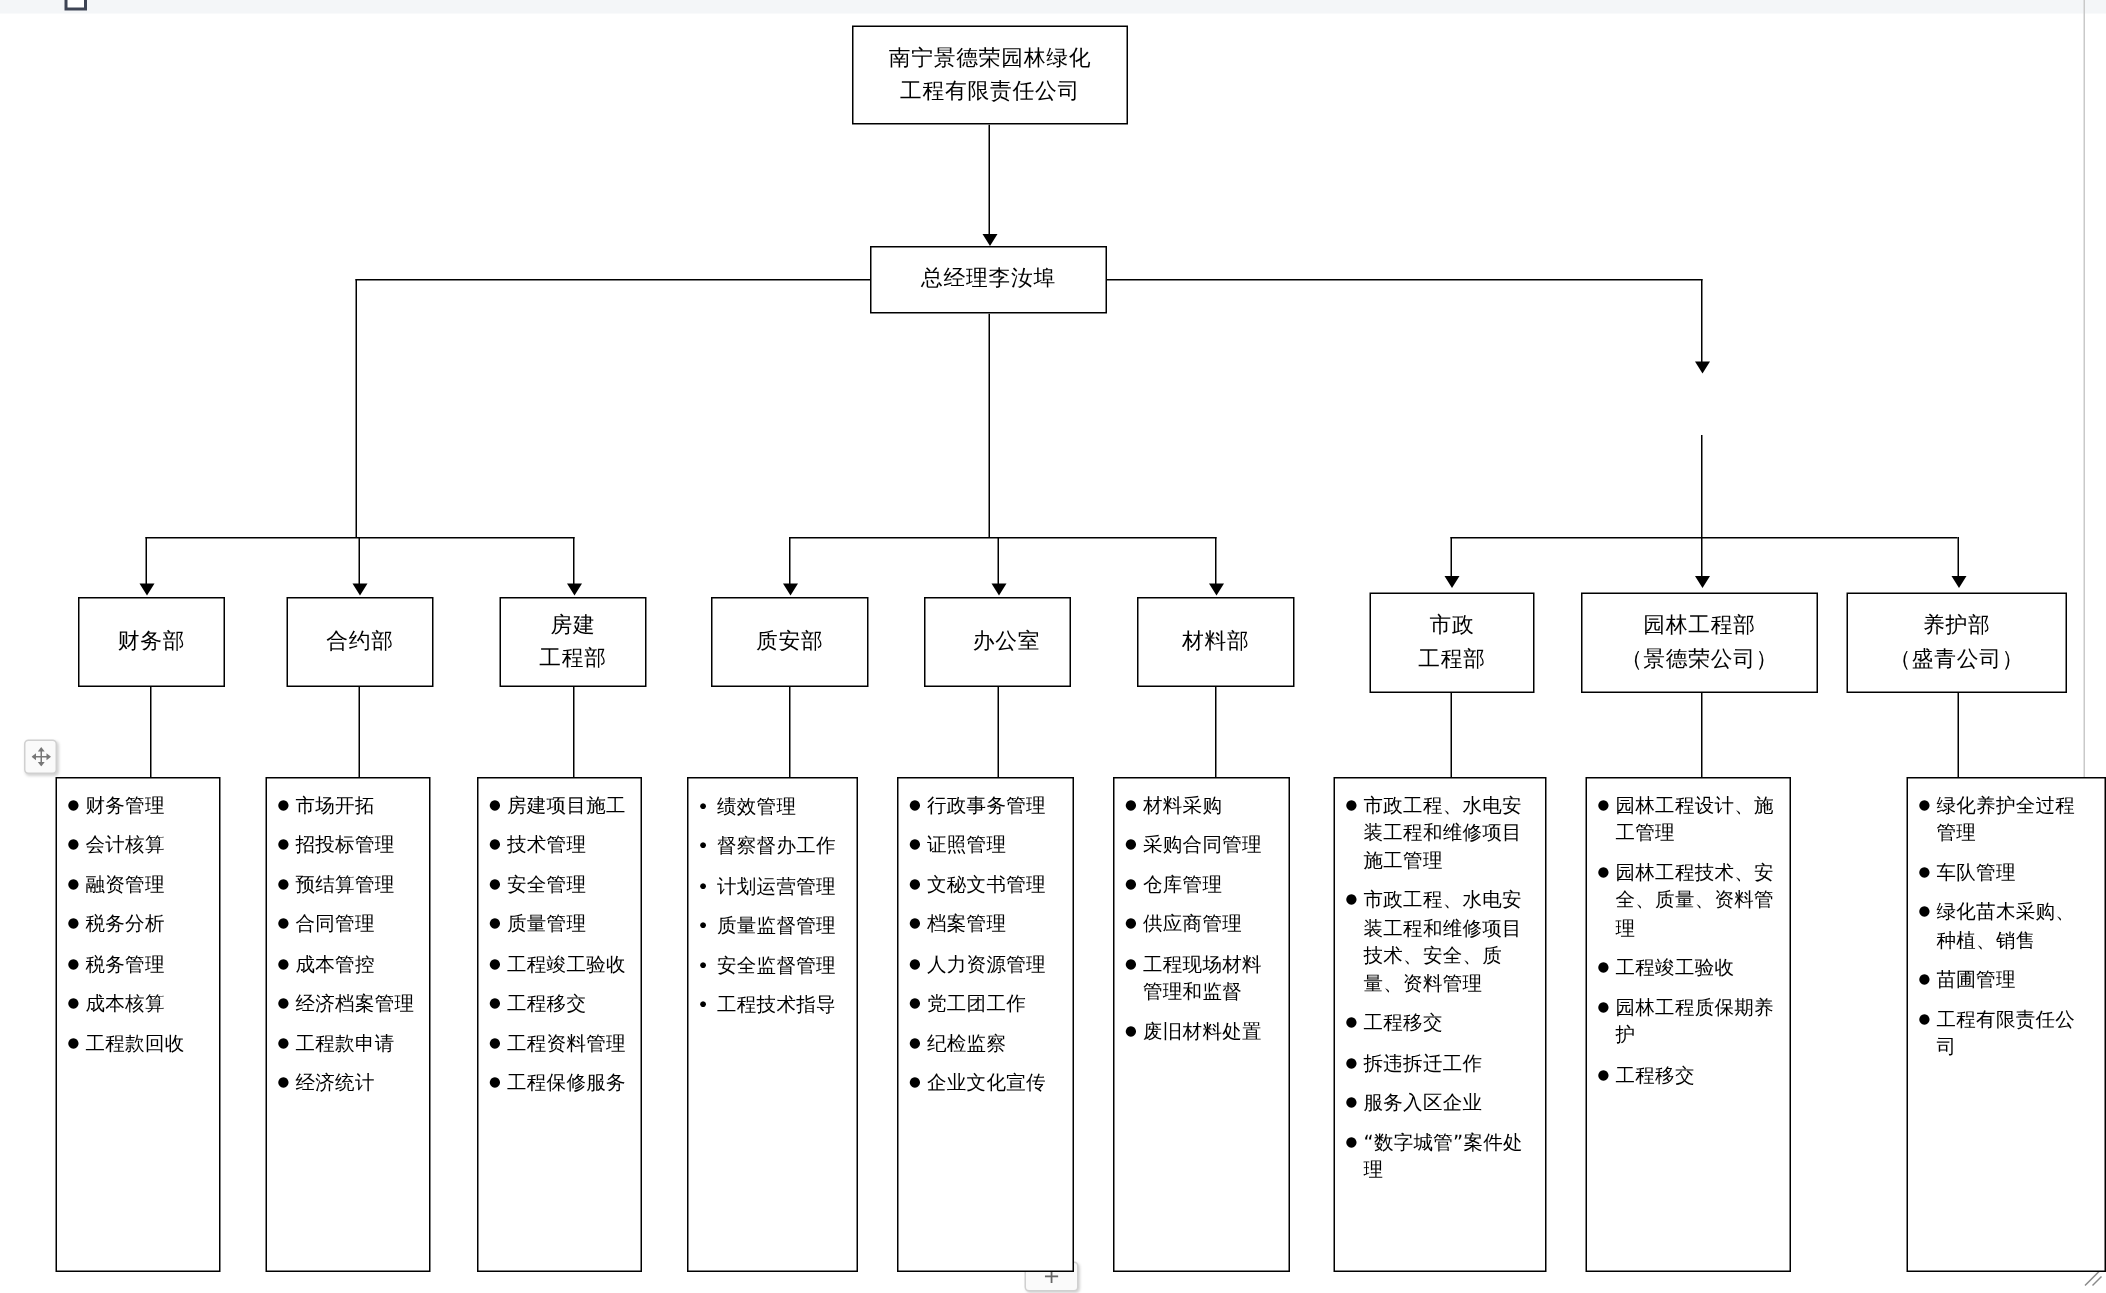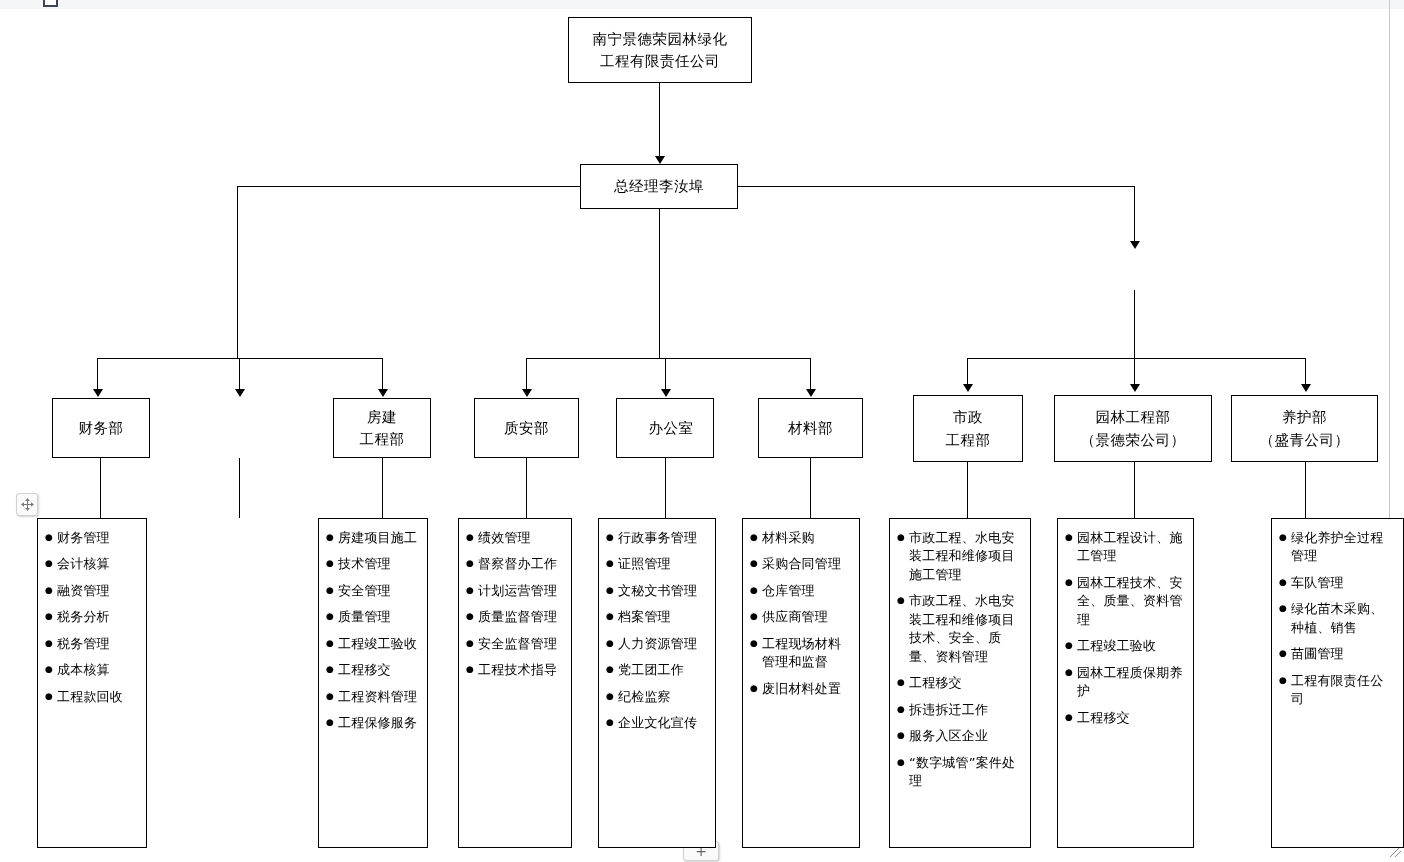--- a/index.html
+++ b/index.html
@@ -204,20 +204,23 @@
   <div class="vline" style="left:967px;  top:358px; height:30px;"></div>
   <div class="arrow" style="left:963px;  top:384px;"></div>
   <div class="vline" style="left:1134px; top:358px; height:30px;"></div>
   <div class="arrow" style="left:1130px; top:384px;"></div>
   <div class="vline" style="left:1305px; top:358px; height:30px;"></div>
   <div class="arrow" style="left:1301px; top:384px;"></div>
 
   <div class="node" style="left:52px; top:398px; width:98px; height:60px;">
     <span class="line">财务部</span>
   </div>
+  <div class="node" style="left:191px; top:398px; width:98px; height:60px;">
+    <span class="line">合约部</span>
+  </div>
   <div class="node" style="left:333px; top:398px; width:98px; height:60px;">
     <span class="line">房建</span>
     <span class="line">工程部</span>
   </div>
   <div class="node" style="left:474px; top:398px; width:105px; height:60px;">
     <span class="line">质安部</span>
   </div>
   <div class="node" style="left:616px; top:398px; width:98px; height:60px;padding-left:12px;">
     <span class="line">办公室</span>
   </div>
@@ -250,33 +253,43 @@
   <div class="panel" style="left:37px; top:518px; width:110px; height:330px;">
     <div class="duty">财务管理</div>
     <div class="duty">会计核算</div>
     <div class="duty">融资管理</div>
     <div class="duty">税务分析</div>
     <div class="duty">税务管理</div>
     <div class="duty">成本核算</div>
     <div class="duty">工程款回收</div>
   </div>
 
+  <div class="panel" style="left:177px; top:518px; width:110px; height:330px;">
+    <div class="duty">市场开拓</div>
+    <div class="duty">招投标管理</div>
+    <div class="duty">预结算管理</div>
+    <div class="duty">合同管理</div>
+    <div class="duty">成本管控</div>
+    <div class="duty">经济档案管理</div>
+    <div class="duty">工程款申请</div>
+    <div class="duty">经济统计</div>
+  </div>
 
   <div class="panel" style="left:318px; top:518px; width:110px; height:330px;">
     <div class="duty">房建项目施工</div>
     <div class="duty">技术管理</div>
     <div class="duty">安全管理</div>
     <div class="duty">质量管理</div>
     <div class="duty">工程竣工验收</div>
     <div class="duty">工程移交</div>
     <div class="duty">工程资料管理</div>
     <div class="duty">工程保修服务</div>
   </div>
 
-  <div class="panel" style="left:458px; top:518px; width:114px; height:330px;">
+  <div class="panel" style="left:458px; top:518px; width:114px; height:330px;font-family:Liberation Serif, serif;">
     <div class="duty">绩效管理</div>
     <div class="duty">督察督办工作</div>
     <div class="duty">计划运营管理</div>
     <div class="duty">质量监督管理</div>
     <div class="duty">安全监督管理</div>
     <div class="duty">工程技术指导</div>
   </div>
 
   <div class="panel" style="left:598px; top:518px; width:118px; height:330px;">
     <div class="duty">行政事务管理</div>

